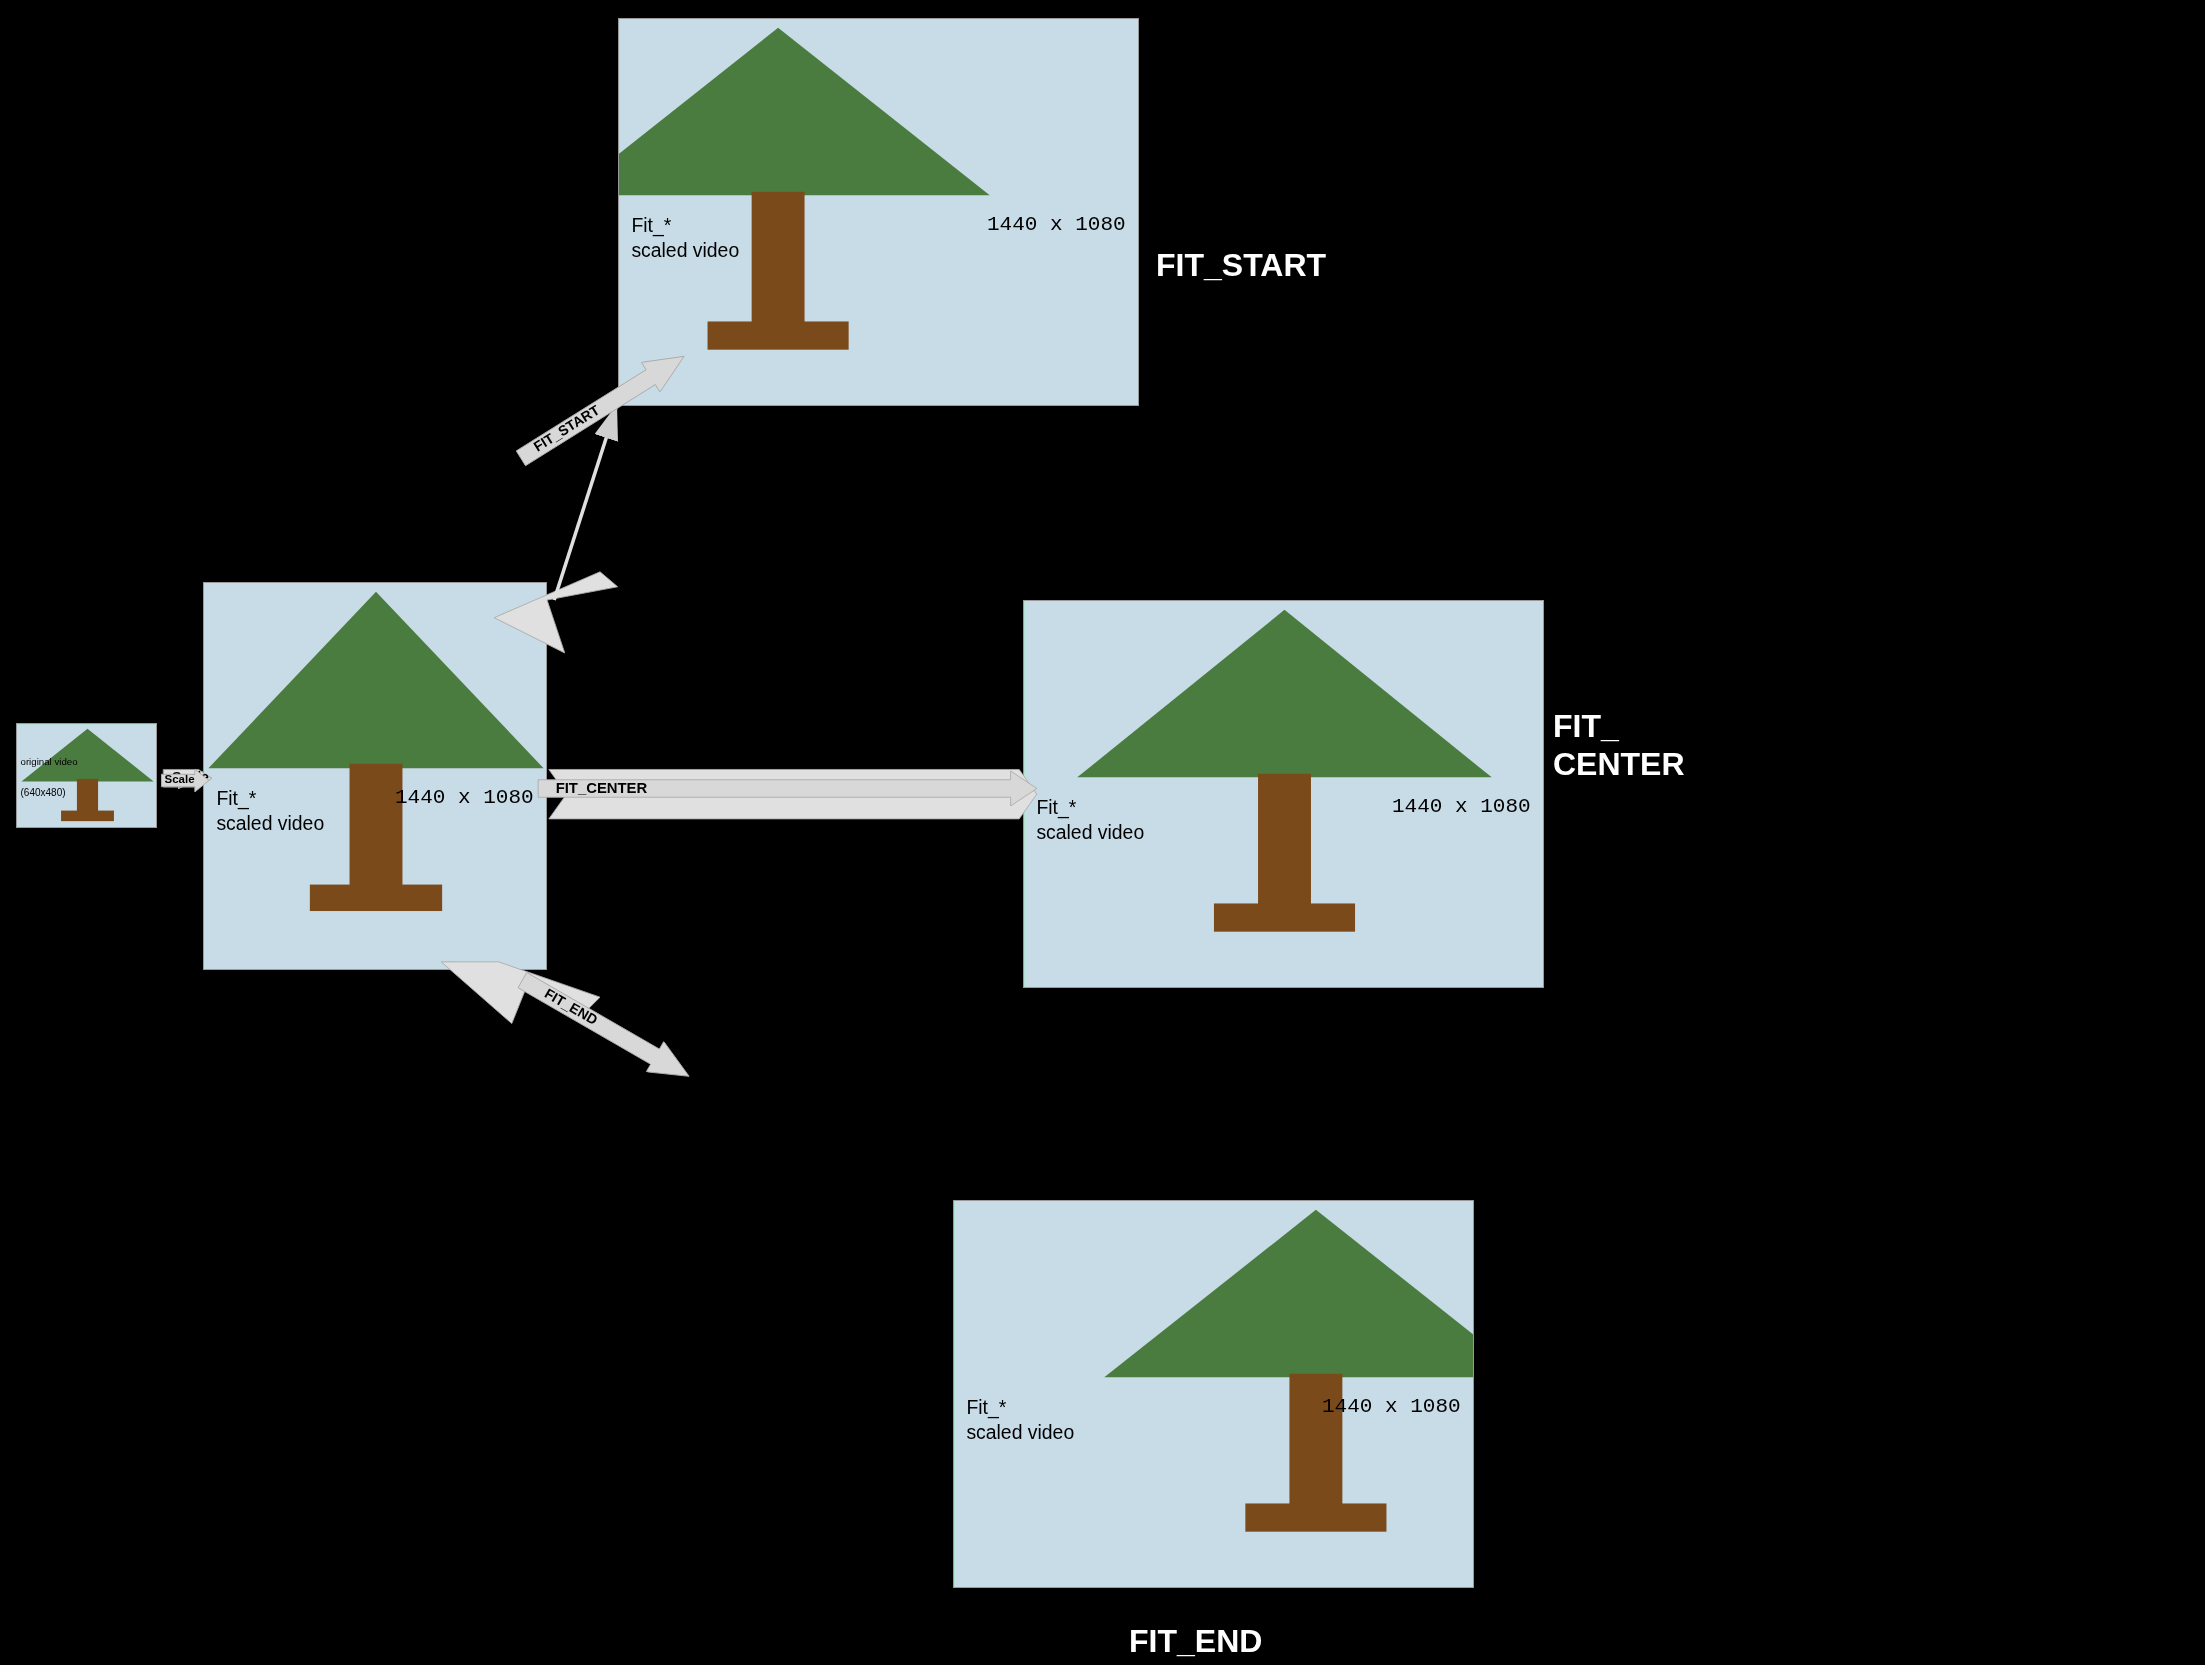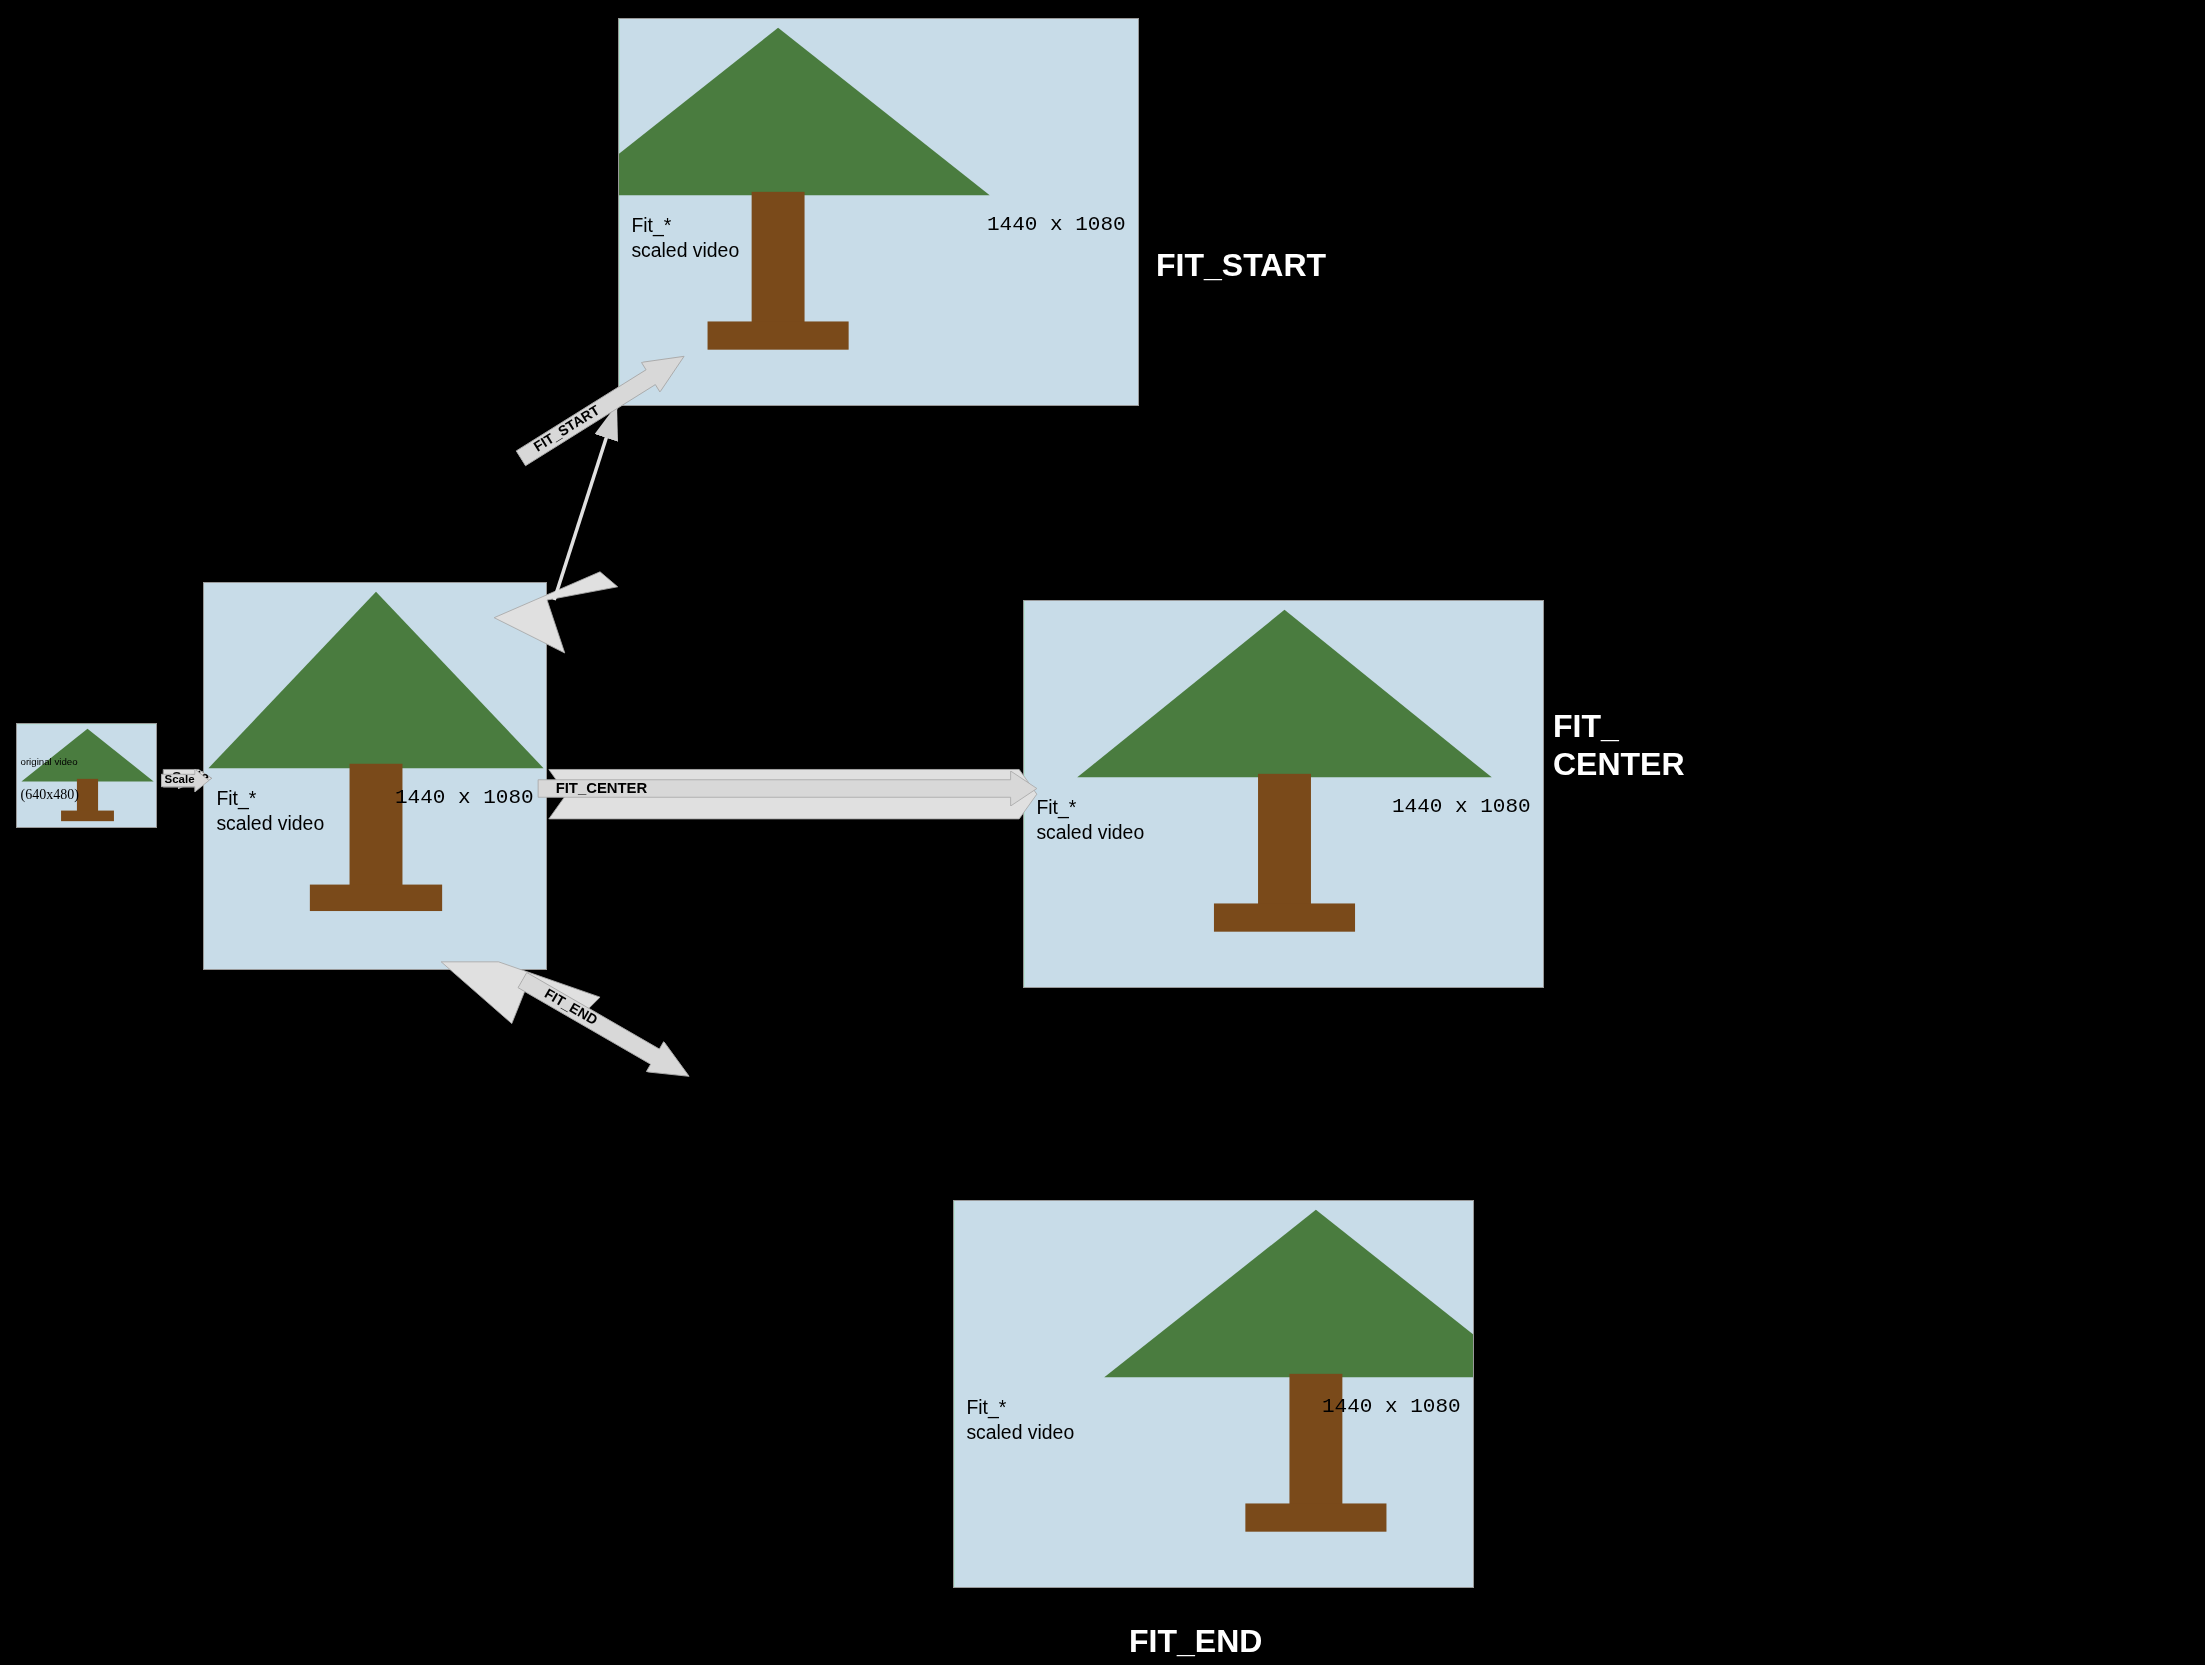--- a/index.html
+++ b/index.html
@@ -106,21 +106,21 @@
     <rect x="0" y="0" width="160" height="130" fill="#c8dce8"></rect>
 
     <polygon points="80,5 155,65 5,65" fill="#4a7c3f"></polygon>
 
     <rect x="68" y="62" width="24" height="38" fill="#7a4a1a"></rect>
 
     <rect x="50" y="98" width="60" height="12" fill="#7a4a1a"></rect>
   </svg>
   <div class="box-label" style="left:3.5px; top:32px; font-size:9.7px; line-height:1.3;">original
 video</div>
-  <div class="box-label" style="left:3.5px; top:62px; font-size:14px;font-family:Liberation Serif, serif;">(640x480)</div>
+  <div class="box-label" style="left:3.5px; top:62px; font-size:10px;">(640x480)</div>
 </div>
 
 <div class="scale-arrow" style="left:166px; top:768px; font-size:19.4px; color:#fff;">Scale</div>
 
 <div id="scaled-box" class="video-box">
   <svg width="344" height="388" viewBox="0 0 390 440">
     <rect x="0" y="0" width="390" height="440" fill="#c8dce8"></rect>
 
     <polygon points="195,10 385,210 5,210" fill="#4a7c3f"></polygon>
 

